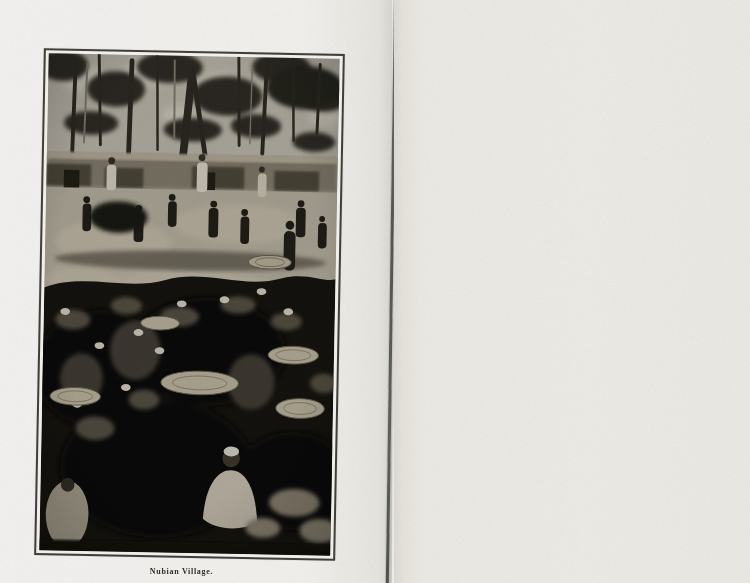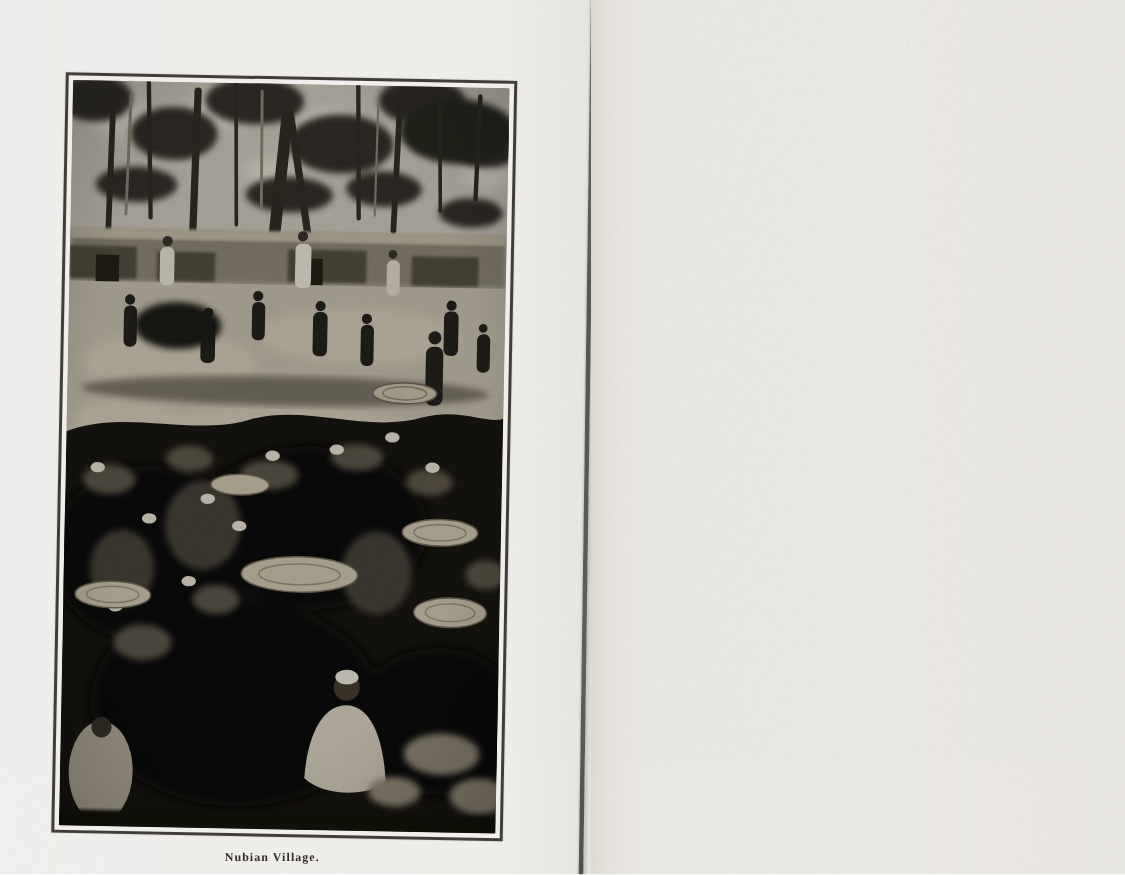--- a/index.html
+++ b/index.html
@@ -5,21 +5,20 @@
   html,body{margin:0;padding:0;background:#ffffff;}
   .scan{
     position:relative; width:750px; height:583px; overflow:hidden;
     background:#fbfaf8;
     font-family:"Liberation Serif", serif;
   }
   .page{position:absolute; top:0; bottom:0;}
   .page-left{
     left:0; width:392px;
     background:linear-gradient(90deg,#fcfbf9 0%,#fbfaf7 78%,#f1efe9 96%,#e2e0da 100%);
-    padding-left:39px;
   }
   .page-right{
     left:394px; right:0;
     background:linear-gradient(90deg,#e7e4dd 0%,#f1eee7 3%,#f6f4ee 9%,#f7f5ef 55%,#f5f3ec 100%);
   }
   .gutter{
     position:absolute; left:393.5px; top:-3px; width:2.5px; height:590px;
     background:linear-gradient(180deg,#70706d 0%,#5a5a56 40%,#646460 75%,#55554f 100%);
     transform:rotate(0.8deg); transform-origin:top center;
     box-shadow:1.5px 0 3px rgba(60,55,45,0.25), -1px 0 1px rgba(0,0,0,0.08);

